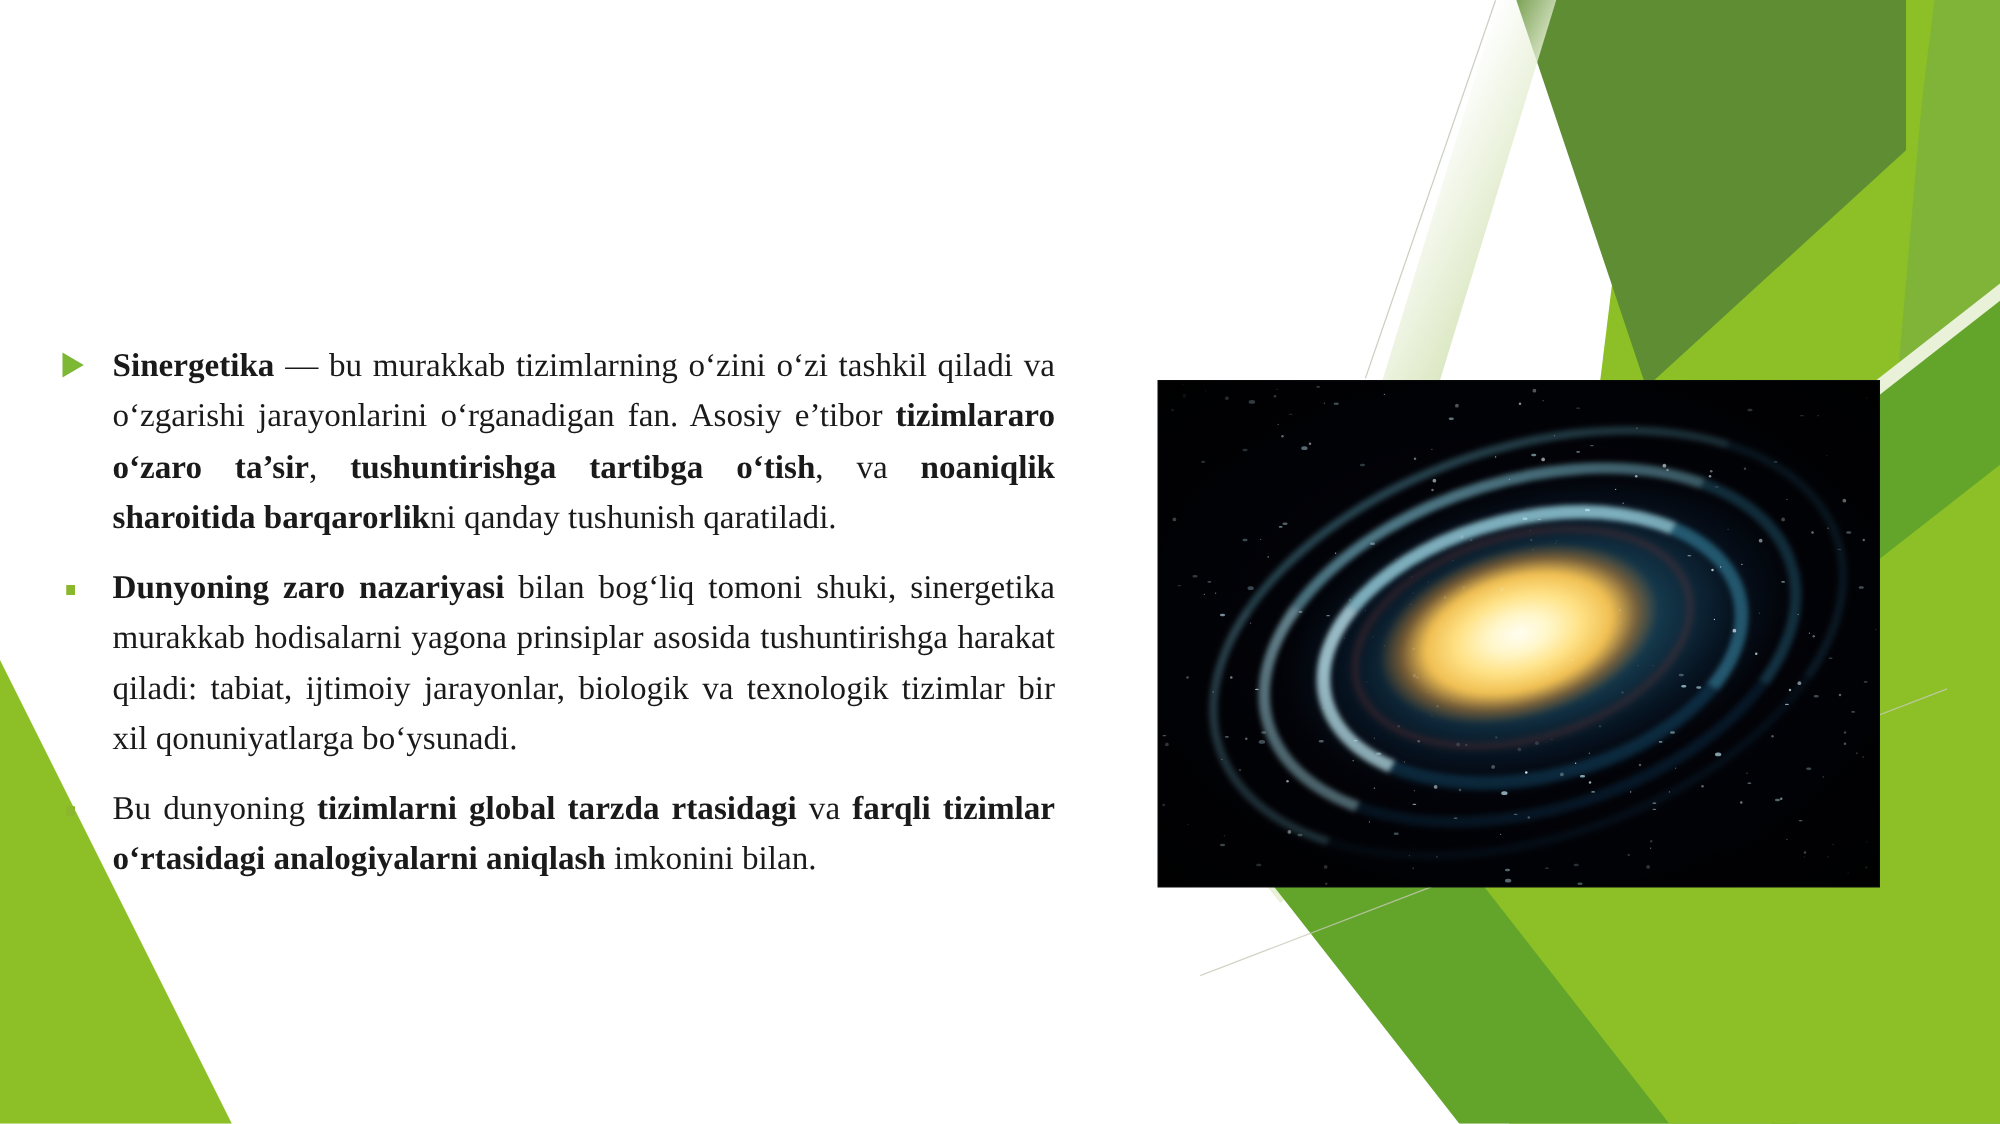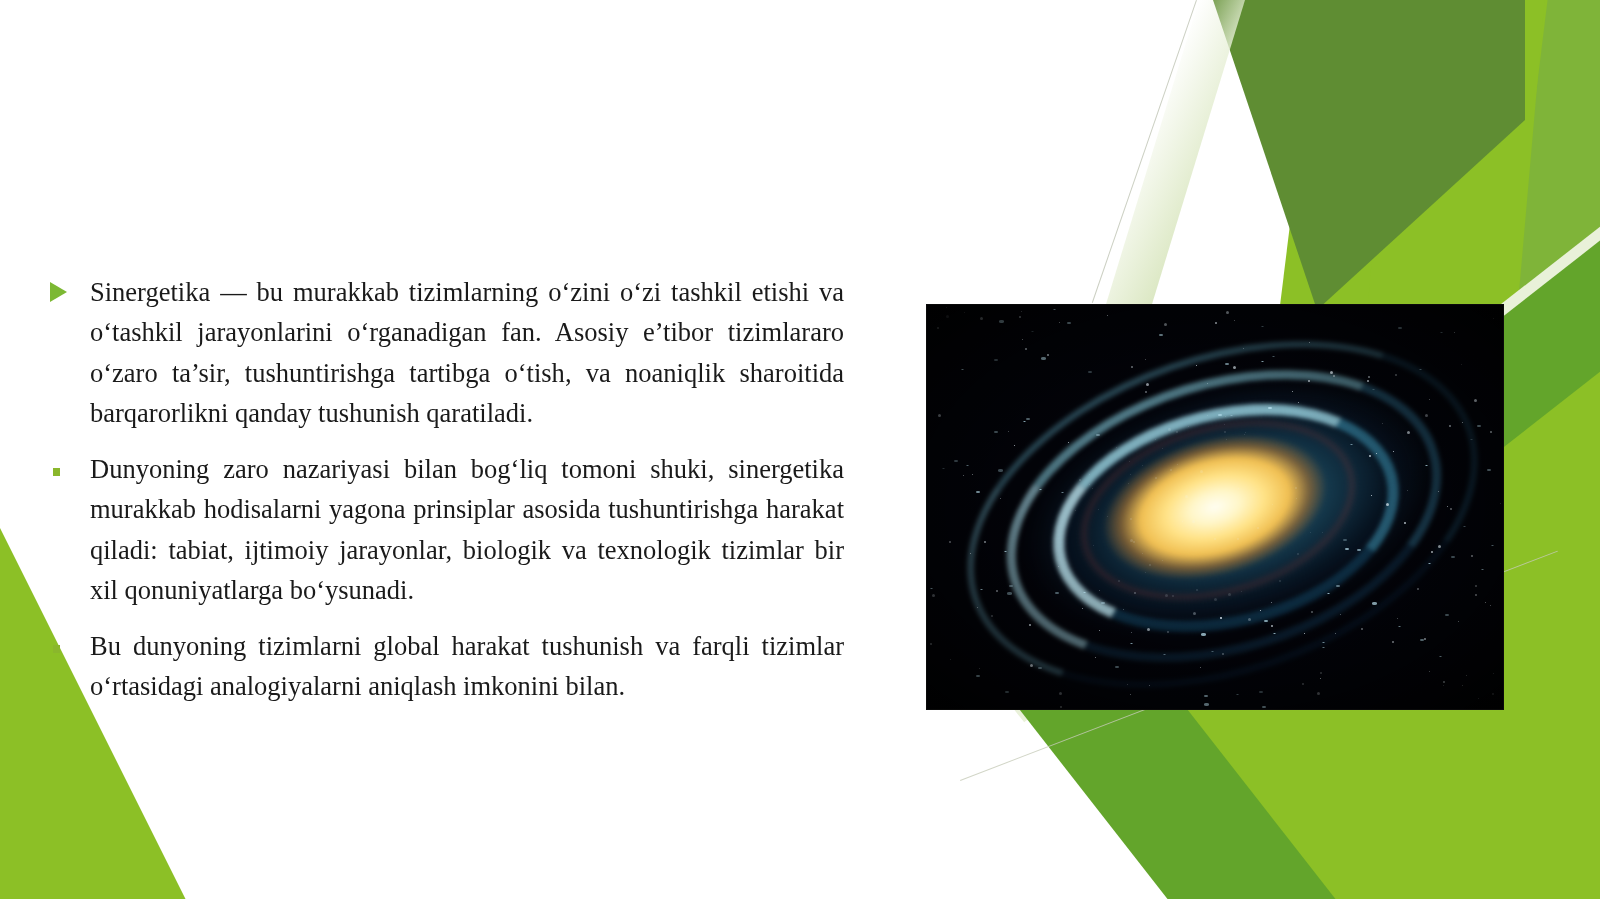--- a/index.html
+++ b/index.html
@@ -185,21 +185,21 @@
   .para {
     flex: 1 1 auto;
     color: #1a1a1a;
     font-family: "Liberation Serif", serif;
     font-size: 26.5px;
     line-height: 1.52;
     text-align: justify;
     text-justify: inter-word;
     hyphens: none;
   }
-  .para b { font-weight: normal; margin-top: 33px; }
+  .para b { font-weight: bold; margin-top: 33px; }
 
   
   .picture {
     position: absolute;
     left: 927px;
     top: 305px;
     width: 576px;
     height: 404px;
     background: #020309;
     overflow: hidden;
@@ -314,35 +314,35 @@
 
   <div class="deco deco-bl"></div>
 
 
   <div class="body-col">
 
     <div class="bullet">
       <span class="marker">
           <span class="marker-tri"></span>
         </span>
-      <span class="para"><b>Sinergetika</b><span> — bu murakkab tizimlarning o‘zini o‘zi tashkil etishi va o‘tashkil jarayonlarini o‘rganadigan fan. Asosiy e’tibor </span><b>tizimlararo o‘zaro ta’sir</b><span>, </span><b>tushuntirishga tartibga o‘tish</b><span>, va </span><b>noaniqlik sharoitida barqarorlik</b><span>ni qanday tushunish qaratiladi.</span></span>
+      <span class="para"><b>Sinergetika</b><span> — bu murakkab tizimlarning o‘zini o‘zi tashkil qiladi va o‘zgarishi jarayonlarini o‘rganadigan fan. Asosiy e’tibor </span><b>tizimlararo o‘zaro ta’sir</b><span>, </span><b>tushuntirishga tartibga o‘tish</b><span>, va </span><b>noaniqlik sharoitida barqarorlik</b><span>ni qanday tushunish qaratiladi.</span></span>
     </div>
 
     <div class="bullet">
       <span class="marker">
           <span class="marker-dot"></span>
         </span>
       <span class="para"><b>Dunyoning zaro nazariyasi</b><span> bilan bog‘liq tomoni shuki, sinergetika murakkab hodisalarni yagona prinsiplar asosida tushuntirishga harakat qiladi: tabiat, ijtimoiy jarayonlar, biologik va texnologik tizimlar bir xil qonuniyatlarga bo‘ysunadi.</span></span>
     </div>
 
     <div class="bullet">
       <span class="marker">
           <span class="marker-dot"></span>
         </span>
-      <span class="para"><span>Bu dunyoning </span><b>tizimlarni global harakat tushunish</b><span> va </span><b>farqli tizimlar o‘rtasidagi analogiyalarni aniqlash</b><span> imkonini bilan.</span></span>
+      <span class="para"><span>Bu dunyoning </span><b>tizimlarni global tarzda rtasidagi</b><span> va </span><b>farqli tizimlar o‘rtasidagi analogiyalarni aniqlash</b><span> imkonini bilan.</span></span>
     </div>
 
   </div>
 
   <div class="picture">
     <div class="gx-layer">
         <div class="gx-halo"></div>
       </div>
     <div class="gx-layer">
       <div class="gx-arm a3"></div>

